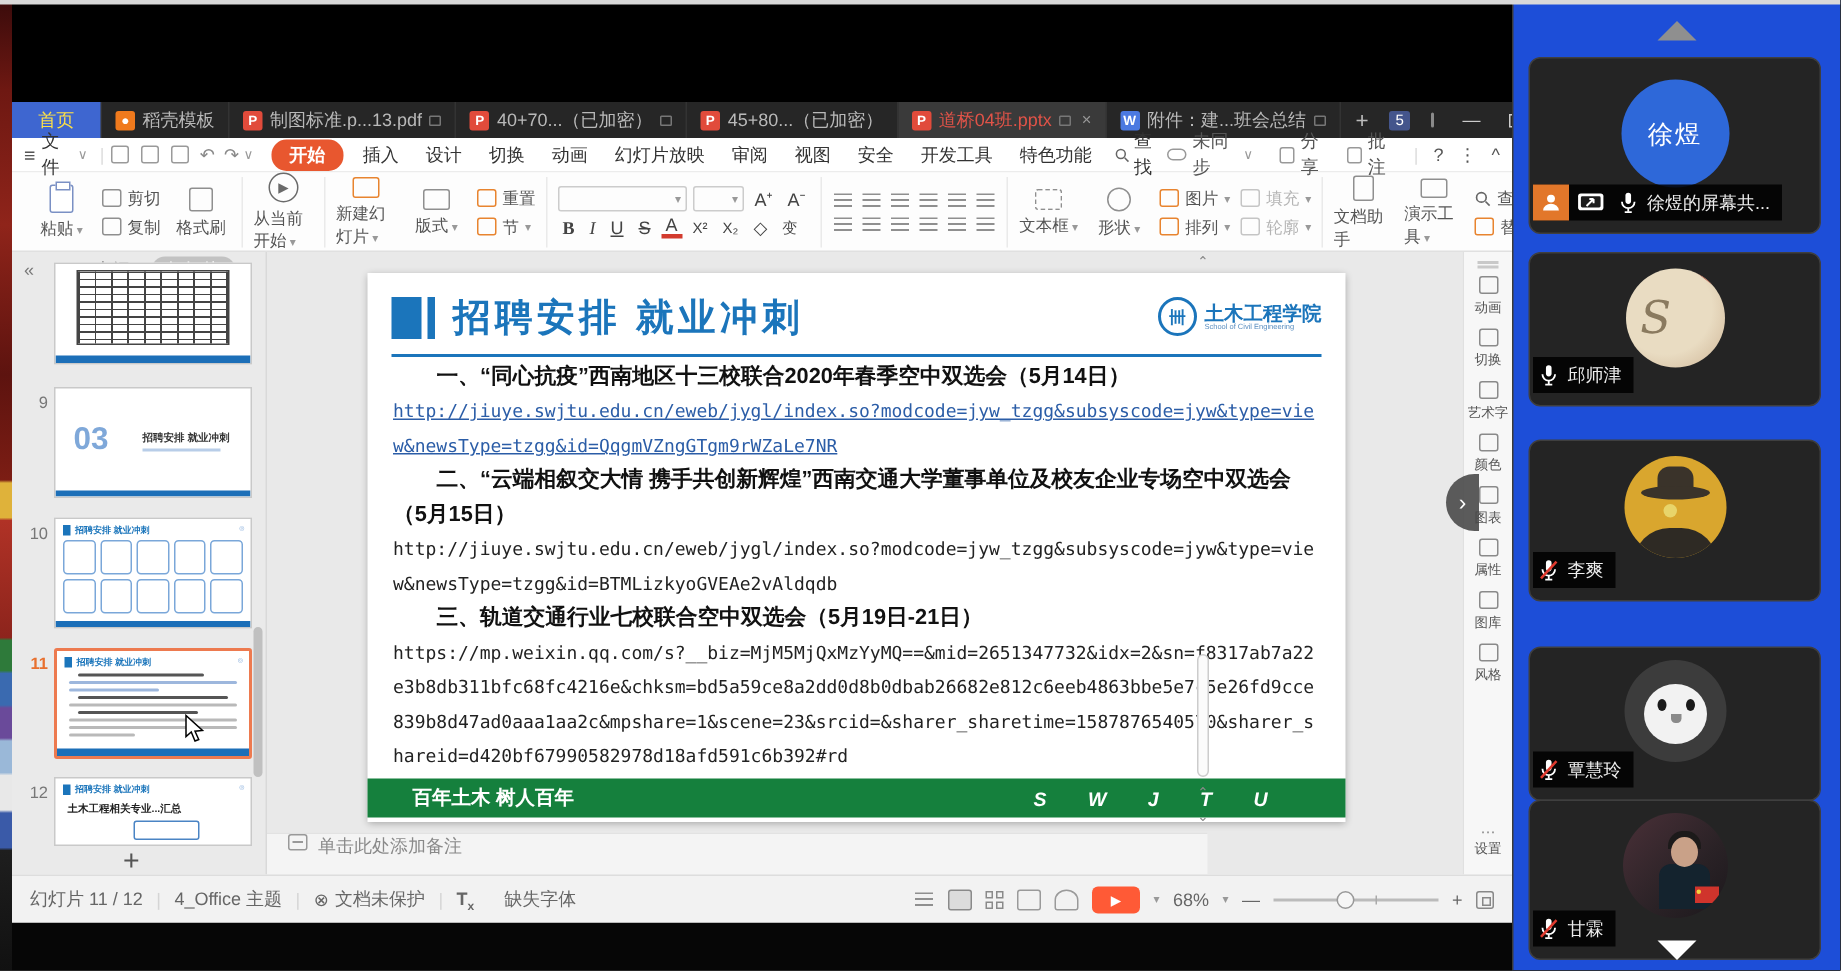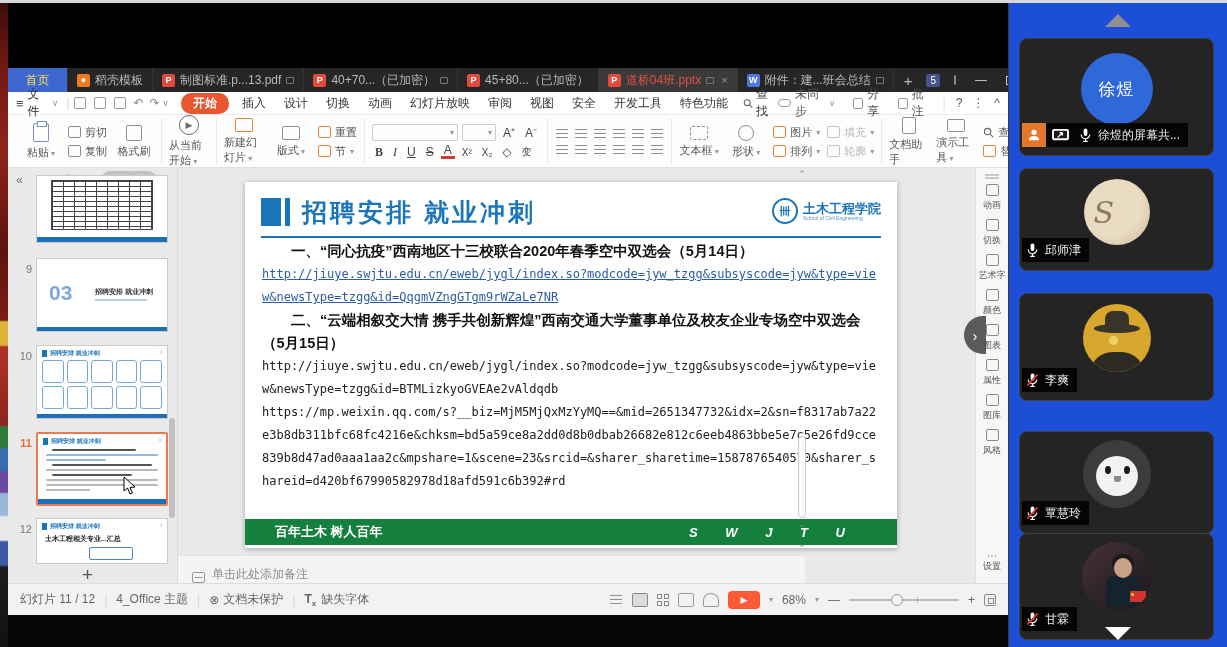--- a/index.html
+++ b/index.html
@@ -108,21 +108,21 @@
   .sh { font-size:14.5px; font-weight:bold; color:#111; line-height:23px; text-indent:2em; }
   .su { font-family:"DejaVu Sans Mono", monospace; font-size:12px; line-height:23px; word-break:break-all; color:#222; }
   .su.link { color:#2b5da7; text-decoration:underline; }
   .sfoot { position:absolute; left:0; right:0; bottom:3px; height:26px; background:#15803d; color:#fff; display:flex; align-items:center; font-size:13px; font-weight:bold; padding:0 40px 0 30px; }
   .sfoot .r { margin-left:auto; letter-spacing:12px; font-weight:bold;font-style:italic; }
 
   #vscroll { position:absolute; left:789px; top:0; width:10px; height:387px; }
   #vscroll .vthumb { position:absolute; left:1px; top:268px; width:8px; height:82px; background:#fbfbfb; border:1px solid #ccc; border-radius:4px; }
   .vchev { position:absolute; left:0; width:10px; text-align:center; color:#888; font-size:9px; line-height:9px; }
 
-  #notesbar { position:absolute; left:170px; top:387px; width:627px; height:28px; background:#f4f4f4; border-top:1px solid #e2e2e2; display:flex; align-items:flex-end; gap:7px; padding:0 14px; font-size:12px; color:#8a8a8a; }
+  #notesbar { position:absolute; left:170px; top:387px; width:627px; height:28px; background:#f4f4f4; border-top:1px solid #e2e2e2; display:flex; align-items:flex-start; gap:7px; padding:0 14px; font-size:12px; color:#8a8a8a; }
   .note-ic { width:13px; height:11px; border:1px solid #999; border-radius:2px; background:repeating-linear-gradient(to bottom,transparent 0 2px,#999 2px 3px,transparent 3px 5px); background-size:7px 6px; background-position:2px 2px; background-repeat:no-repeat; }
 
   #toolstrip { position:absolute; right:0; top:0; width:33px; height:415px; background:#f7f7f7; border-left:1px solid #e0e0e0; display:flex; flex-direction:column; align-items:center; padding-top:6px; }
   .ts-grip { width:14px; height:2px; background:#c9c9c9; box-shadow:0 3px 0 #c9c9c9; margin-bottom:8px; }
   .tool { display:flex; flex-direction:column; align-items:center; margin-bottom:7px; }
   .tool .tic { width:13px; height:12px; border:1px solid #8a8a8a; border-radius:2px; margin-bottom:2px; }
   .tool .tlb { font-size:10px; color:#555; white-space:nowrap; transform:scale(.9); }
   .tool.settings { margin-top:auto; margin-bottom:10px; }
   .dots { color:#888; font-size:10px; line-height:6px; }
   #panel-chev { position:absolute; right:22px; top:148px; width:22px; height:38px; background:rgba(70,70,70,.88); border-radius:19px 0 0 19px; color:#fff; display:flex; align-items:center; justify-content:center; font-size:15px; z-index:5; }
@@ -525,20 +525,21 @@
                 <div class="slogo-cn">土木工程学院</div>
                 <div class="slogo-en">School of Civil Engineering</div>
               </div>
             </div>
           </div>
           <div class="sbody">
             <p class="sh">一、“同心抗疫”西南地区十三校联合2020年春季空中双选会（5月14日）</p>
             <p class="su link">http://jiuye.swjtu.edu.cn/eweb/jygl/index.so?modcode=jyw_tzgg&amp;subsyscode=jyw&amp;type=view&amp;newsType=tzgg&amp;id=QqgmVZngGTgm9rWZaLe7NR</p>
             <p class="sh">二、“云端相叙交大情 携手共创新辉煌”西南交通大学董事单位及校友企业专场空中双选会（5月15日）</p>
             <p class="su">http://jiuye.swjtu.edu.cn/eweb/jygl/index.so?modcode=jyw_tzgg&amp;subsyscode=jyw&amp;type=view&amp;newsType=tzgg&amp;id=BTMLizkyoGVEAe2vAldqdb</p>
+            <p class="sh">三、轨道交通行业七校联合空中双选会（5月19日-21日）</p>
             <p class="su">https://mp.weixin.qq.com/s?__biz=MjM5MjQxMzYyMQ==&amp;mid=2651347732&amp;idx=2&amp;sn=f8317ab7a22e3b8db311bfc68fc4216e&amp;chksm=bd5a59ce8a2dd0d8b0dbab26682e812c6eeb4863bbe5e7c5e26fd9cce839b8d47ad0aaa1aa2c&amp;mpshare=1&amp;scene=23&amp;srcid=&amp;sharer_sharetime=1587876540570&amp;sharer_shareid=d420bf67990582978d18afd591c6b392#rd</p>
           </div>
           <div class="sfoot">
             <span>百年土木 树人百年</span>
             <span class="r">S W J T U</span>
           </div>
         </div>
       </div>
 
       <div id="vscroll">
@@ -598,21 +599,21 @@
     <div id="statusbar">
       <span>幻灯片 11 / 12</span>
       <span class="ssep">|</span>
       <span>4_Office 主题</span>
       <span class="ssep">|</span>
       <span style="display:flex;align-items:center;gap:4px">
           <span>⊗</span>
           <span>文档未保护</span>
         </span>
       <span class="ssep">|</span>
-      <span style="display:flex;align-items:flex-end;gap:5px">
+      <span style="display:flex;align-items:flex-end;gap:20px">
           <span style="font-weight:bold">T<sub style="font-size:8px">x</sub></span>
           <span>缺失字体</span>
         </span>
       <span class="sright">
         <span class="lic"></span>
         <span class="vic selw"></span>
         <span class="sorter">
             <div></div>
             <div></div>
             <div></div>

